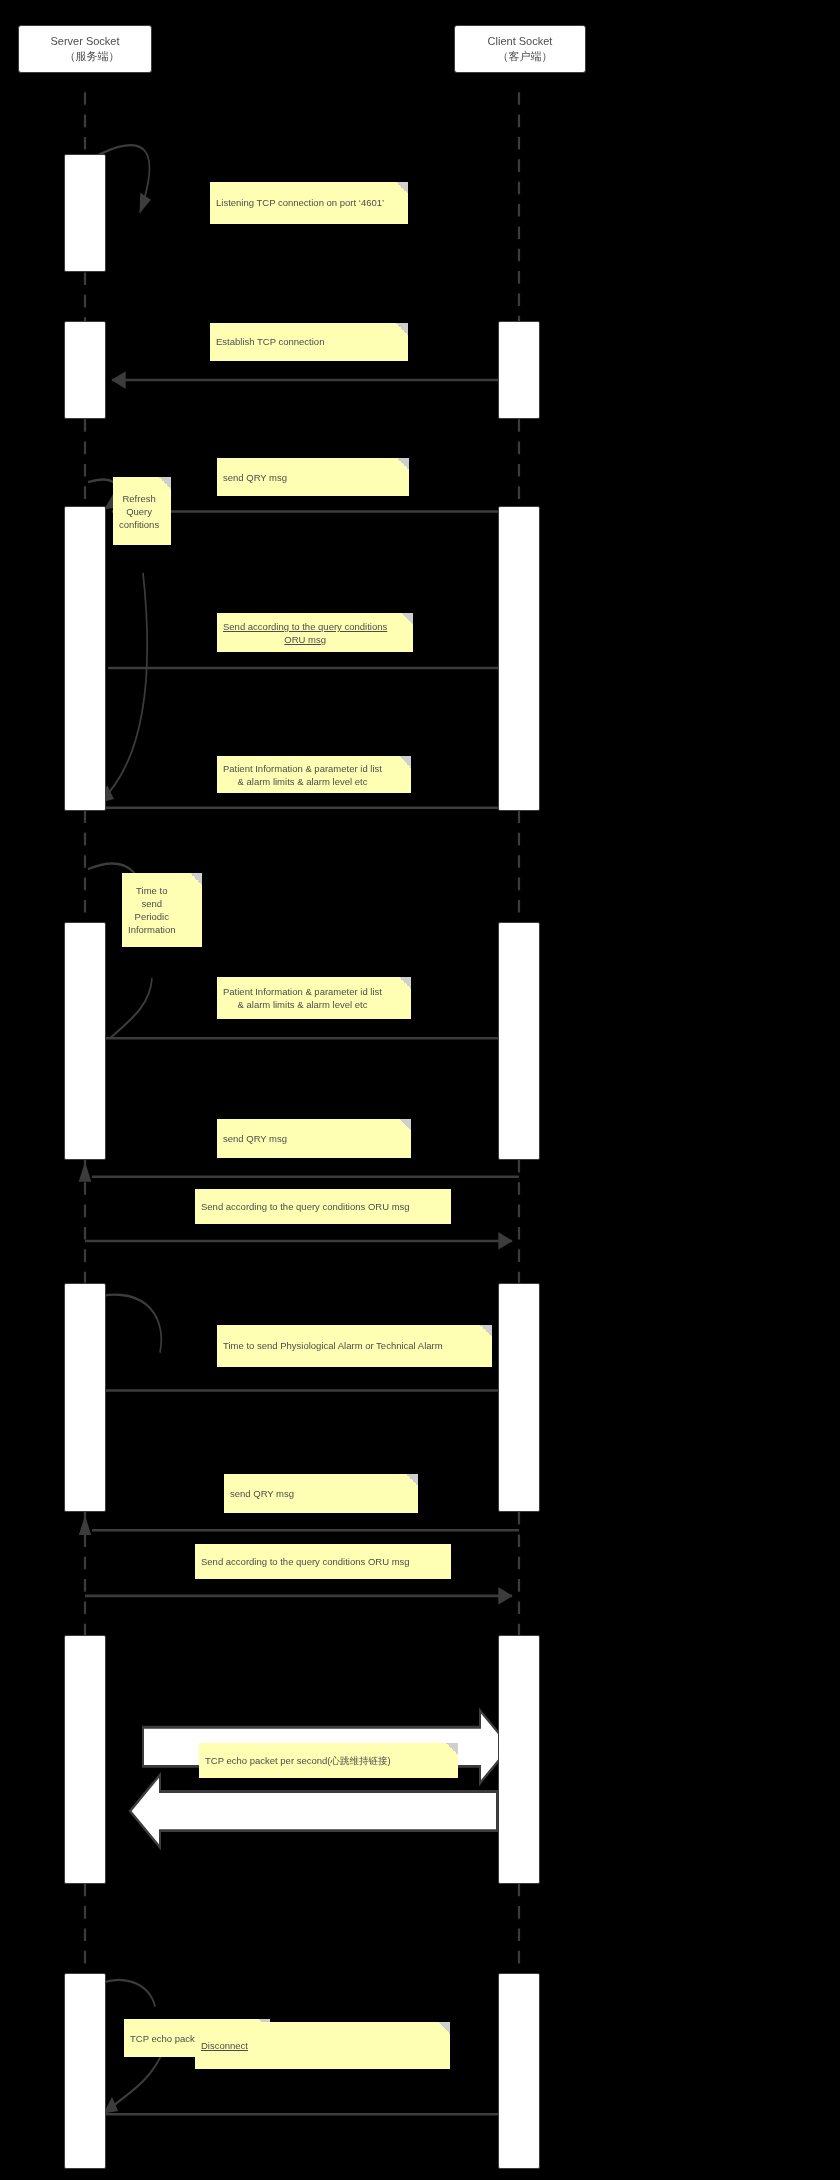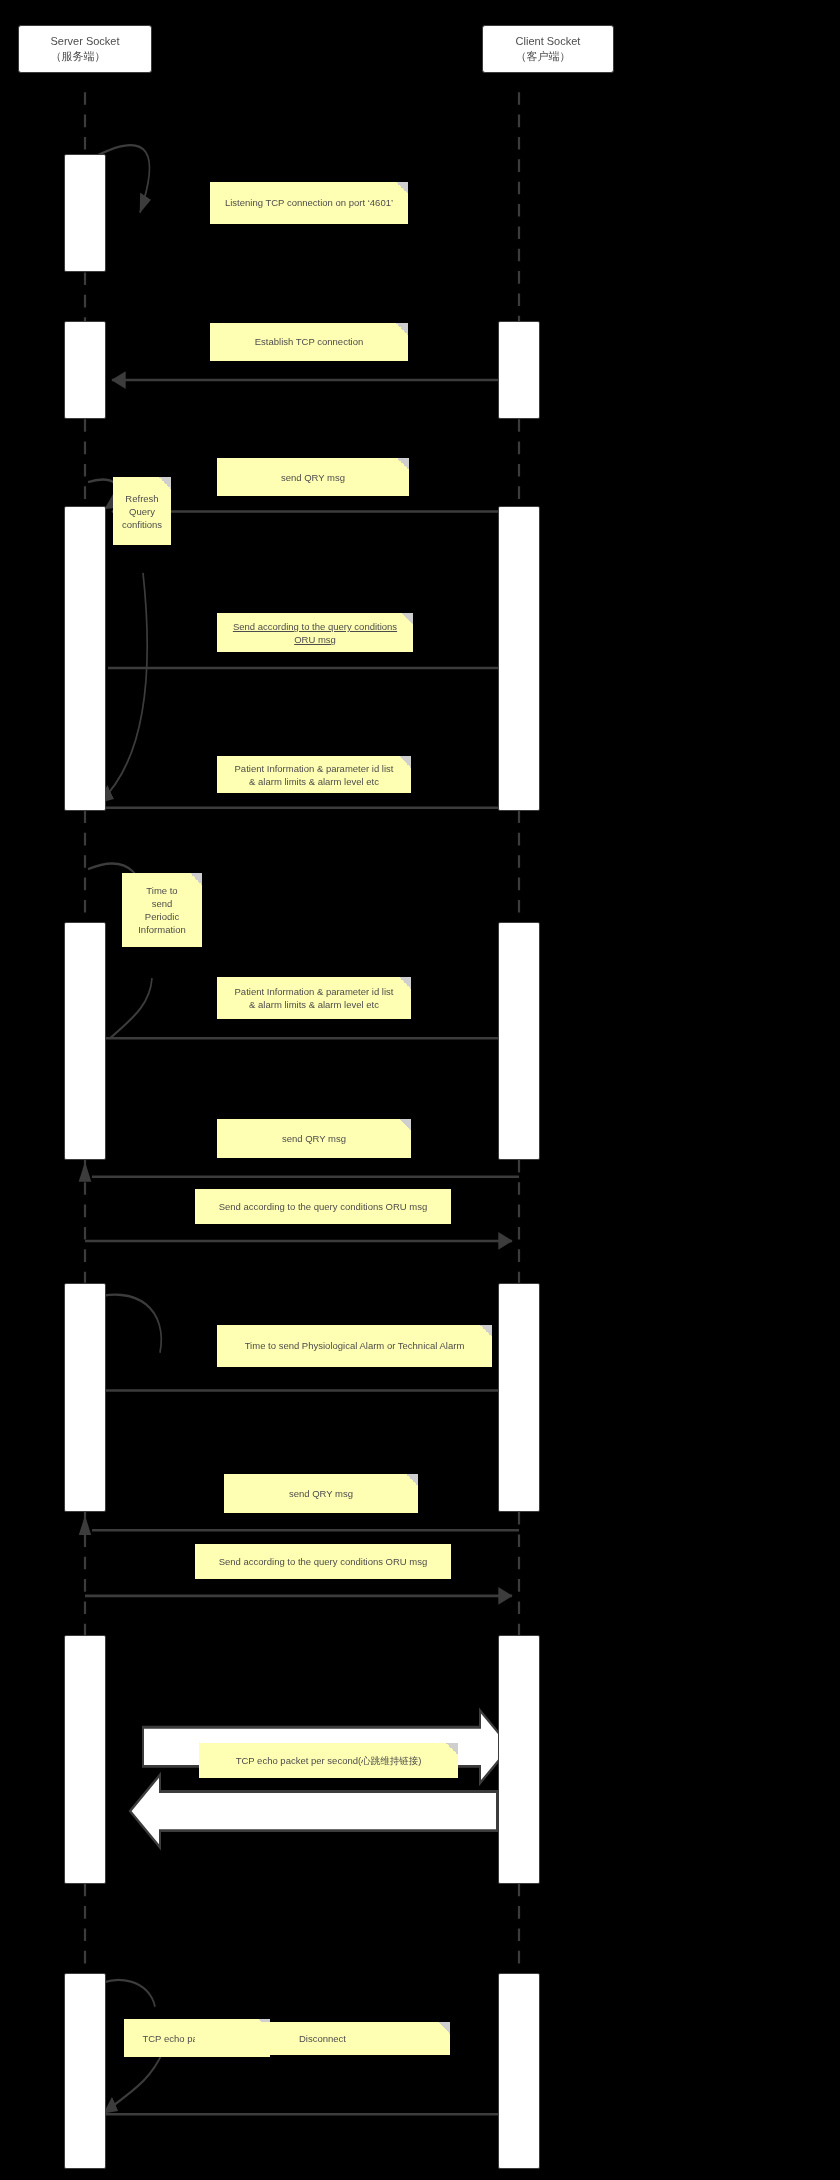--- a/index.html
+++ b/index.html
@@ -3,31 +3,31 @@
 <meta charset="utf-8">
 <style>
   html,body{margin:0;padding:0;background:#000;}
   body{
     font-family:"Liberation Sans","DejaVu Sans",sans-serif;
     width:840px;height:2180px;position:relative;overflow:hidden;
   }
   #canvas{position:absolute;left:0;top:0;width:840px;height:2180px;}
   .lifeline-head{
     position:absolute;background:#fff;border:1.5px solid #3c3c3c;border-radius:3px;
-    display:flex;align-items:center;justify-content:center;text-align:left;
+    display:flex;align-items:center;justify-content:center;text-align:right;
     color:#4d4d4d;font-size:11px;line-height:15px;box-sizing:border-box;
   }
   .activation{
     position:absolute;background:#fff;border:1.5px solid #3c3c3c;border-radius:2px;
     box-sizing:border-box;
   }
   .note{
     position:absolute;background:#ffffb3;box-sizing:border-box;
     color:#4d4d4d;font-size:9.5px;line-height:13px;
-    display:flex;align-items:center;justify-content:center;text-align:center;
+    display:flex;align-items:center;text-align:center;
     padding:3px 6px;
   }
   .note .fold{
     position:absolute;right:0;top:0;width:12px;height:12px;
     background:linear-gradient(225deg,#cfcfcf 0 50%,transparent 50% 100%);
   }
 </style>
 </head>
 <body>
 
@@ -99,21 +99,21 @@
   <line x1="104" y1="1513" x2="512" y2="1513" stroke="#3c3c3c" stroke-width="1.8" marker-end="url(#arrOpen)"></line>
 </svg>
 
 <div class="lifeline-head" style="left: 18px; top: 25.1538px; width: 134px; height: 48px;">
   <div>
     <div>Server Socket</div>
     <div>（服务端）</div>
   </div>
 </div>
 
-<div class="lifeline-head" style="left: 454px; top: 25.1538px; width: 132px; height: 48px; margin-left: 28px;">
+<div class="lifeline-head" style="left: 454px; top: 25.1538px; width: 132px; height: 48px;">
   <div>
     <div>Client Socket</div>
     <div>（客户端）</div>
   </div>
 </div>
 
 <div class="activation" style="left: 64px; top: 153.718px; width: 42px; height: 118.782px;"></div>
 <div class="activation" style="left: 64px; top: 321.41px; width: 42px; height: 97.8205px;"></div>
 <div class="activation" style="left: 498px; top: 321.41px; width: 42px; height: 97.8205px;"></div>
 <div class="activation" style="left: 64px; top: 505.872px; width: 42px; height: 304.641px;"></div>
@@ -213,16 +213,16 @@
 <div class="note" style="left: 199px; top: 1742.6px; width: 259px; height: 35px;">
   <span class="fold"></span>
   <span>TCP echo packet per second(心跳维持链接)</span>
 </div>
 
 <div class="note" style="left: 124px; top: 2019.29px; width: 146px; height: 38px;">
   <span class="fold"></span>
   <span>TCP echo packet  time out</span>
 </div>
 
-<div class="note" style="left: 195px; top: 2022.09px; width: 255px; height: 33px;">
+<div class="note" style="left: 195px; top: 2022.09px; width: 255px; height: 47px; text-decoration: underline;">
   <span class="fold"></span>
   <span>Disconnect</span>
 </div>
 
 </body></html>

